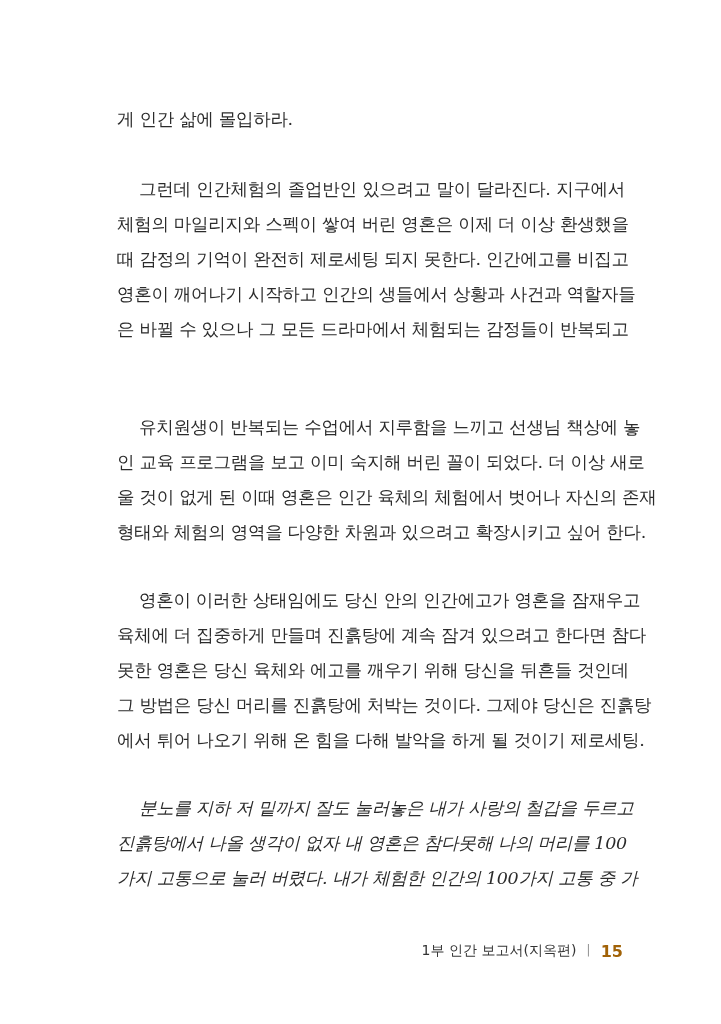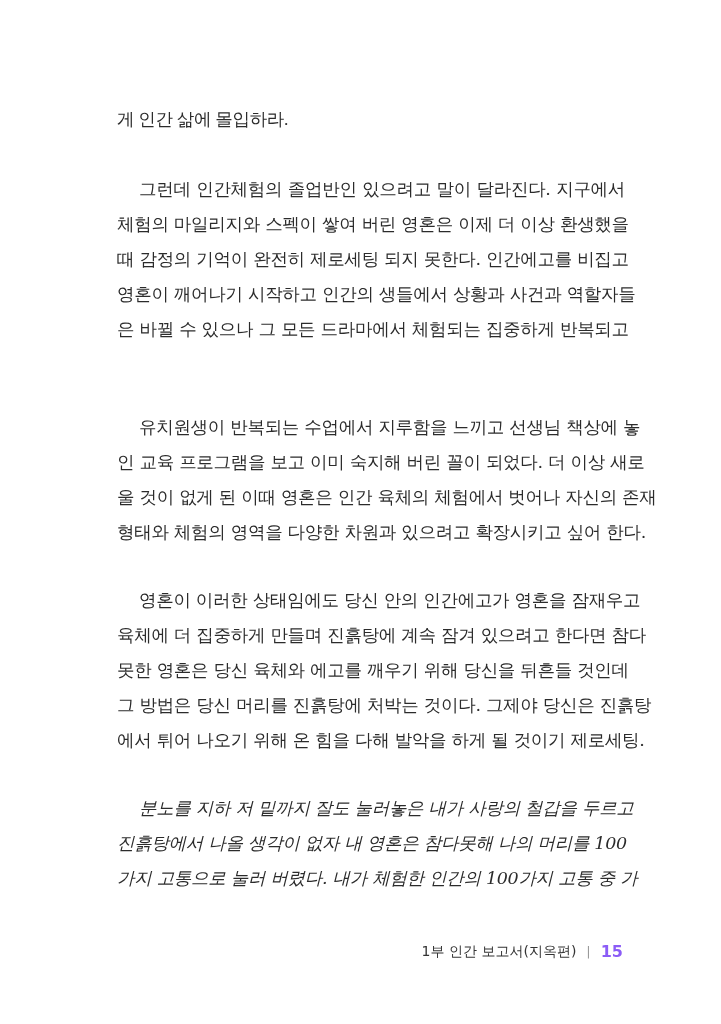--- a/index.html
+++ b/index.html
@@ -5,39 +5,39 @@
   html, body { margin: 0; padding: 0; background: #ffffff; }
   body { width: 721px; height: 1024px; position: relative; overflow: hidden;
          font-family: "DejaVu Serif", "Liberation Serif", serif; color: #2b2b2b; }
   .page { position: absolute; left: 0; top: 0; width: 721px; height: 1024px; background: #fff; }
   .body-text { position: absolute; left: 117px; width: 508px; }
   .line { display: block; height: 35px; line-height: 35px; font-size: 17.5px;
           white-space: nowrap; text-align: justify; text-align-last: justify; letter-spacing: -0.3px; }
   .line.last { text-align-last: left; }
   .line.indent { padding-left: 22px; }
   .footer { position: absolute; top: 942px; right: 98px; font-family: "DejaVu Sans", "Liberation Sans", sans-serif;
-            font-size: 14px; color: #333; display: flex; align-items: center; }
+            font-size: 14px; color: #333; display: flex; align-items: flex-start; }
   .footer .sep { margin: 0 10px; color: #999; font-size: 13px; }
-  .footer .num { font-weight: bold; font-size: 16px; color: #8b5cf6; }
+  .footer .num { font-weight: bold; font-size: 16px; color: #a16207; }
 </style>
 </head>
 <body>
 
 <div class="page">
 
-  <div class="body-text" style="top:102px;font-family:Liberation Serif, serif;">
+  <div class="body-text" style="top:102px;">
     <span class="line last">게 인간 삶에 몰입하라.</span>
   </div>
 
   <div class="body-text" style="top:172px;">
     <span class="line indent">그런데 인간체험의 졸업반인 있으려고 말이 달라진다. 지구에서</span>
     <span class="line">체험의 마일리지와 스펙이 쌓여 버린 영혼은 이제 더 이상 환생했을</span>
     <span class="line">때 감정의 기억이 완전히 제로세팅 되지 못한다. 인간에고를 비집고</span>
     <span class="line">영혼이 깨어나기 시작하고 인간의 생들에서 상황과 사건과 역할자들</span>
-    <span class="line">은 바뀔 수 있으나 그 모든 드라마에서 체험되는 집중하게 반복되고</span>
+    <span class="line">은 바뀔 수 있으나 그 모든 드라마에서 체험되는 감정들이 반복되고</span>
   </div>
 
   <div class="body-text" style="top:410px;">
     <span class="line indent">유치원생이 반복되는 수업에서 지루함을 느끼고 선생님 책상에 놓</span>
     <span class="line">인 교육 프로그램을 보고 이미 숙지해 버린 꼴이 되었다. 더 이상 새로</span>
     <span class="line">울 것이 없게 된 이때 영혼은 인간 육체의 체험에서 벗어나 자신의 존재</span>
     <span class="line last">형태와 체험의 영역을 다양한 차원과 있으려고 확장시키고 싶어 한다.</span>
   </div>
 
   <div class="body-text" style="top:583px;">

